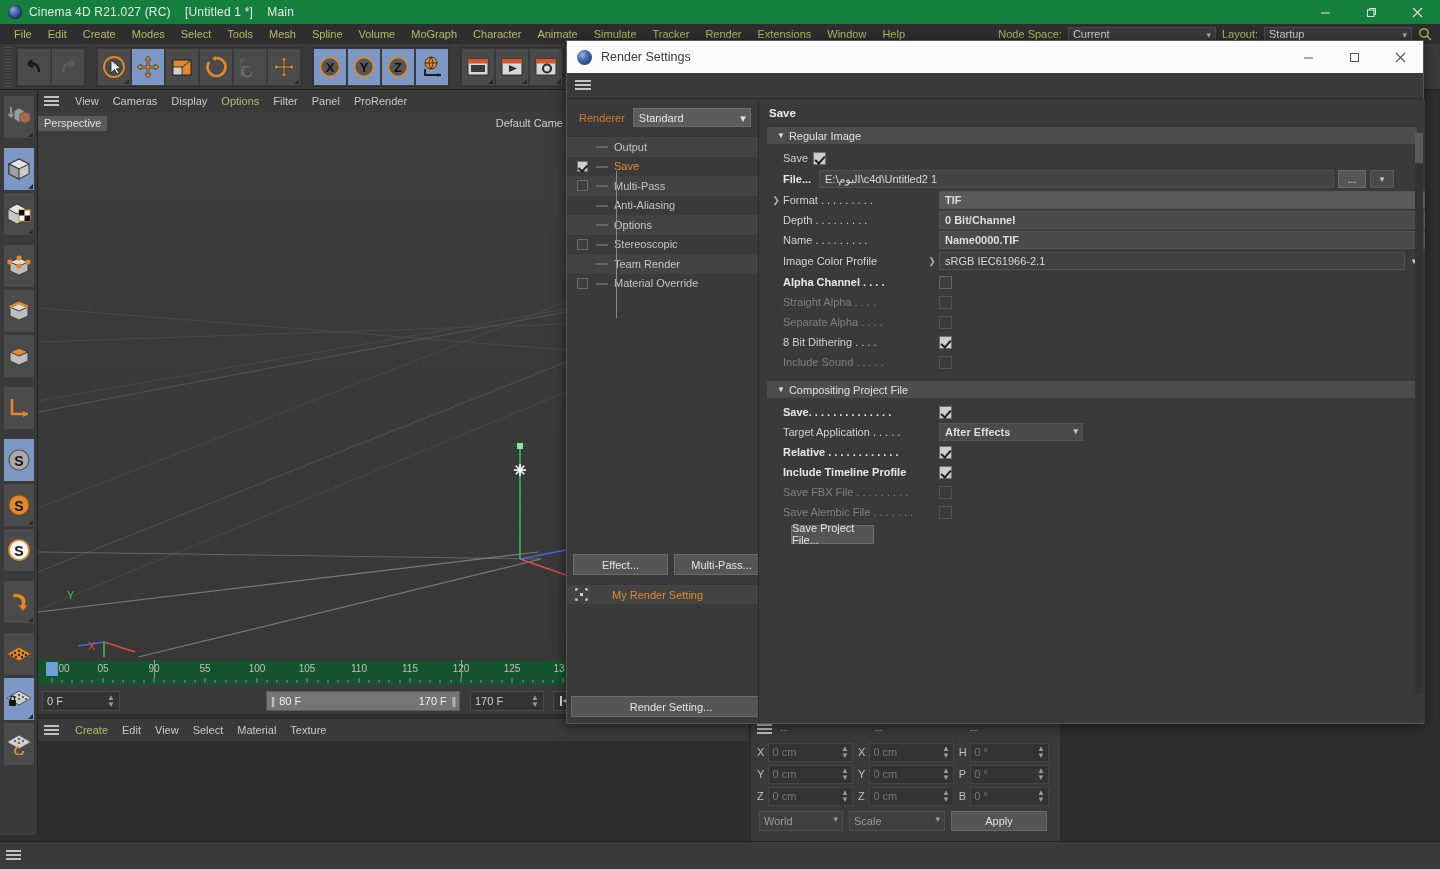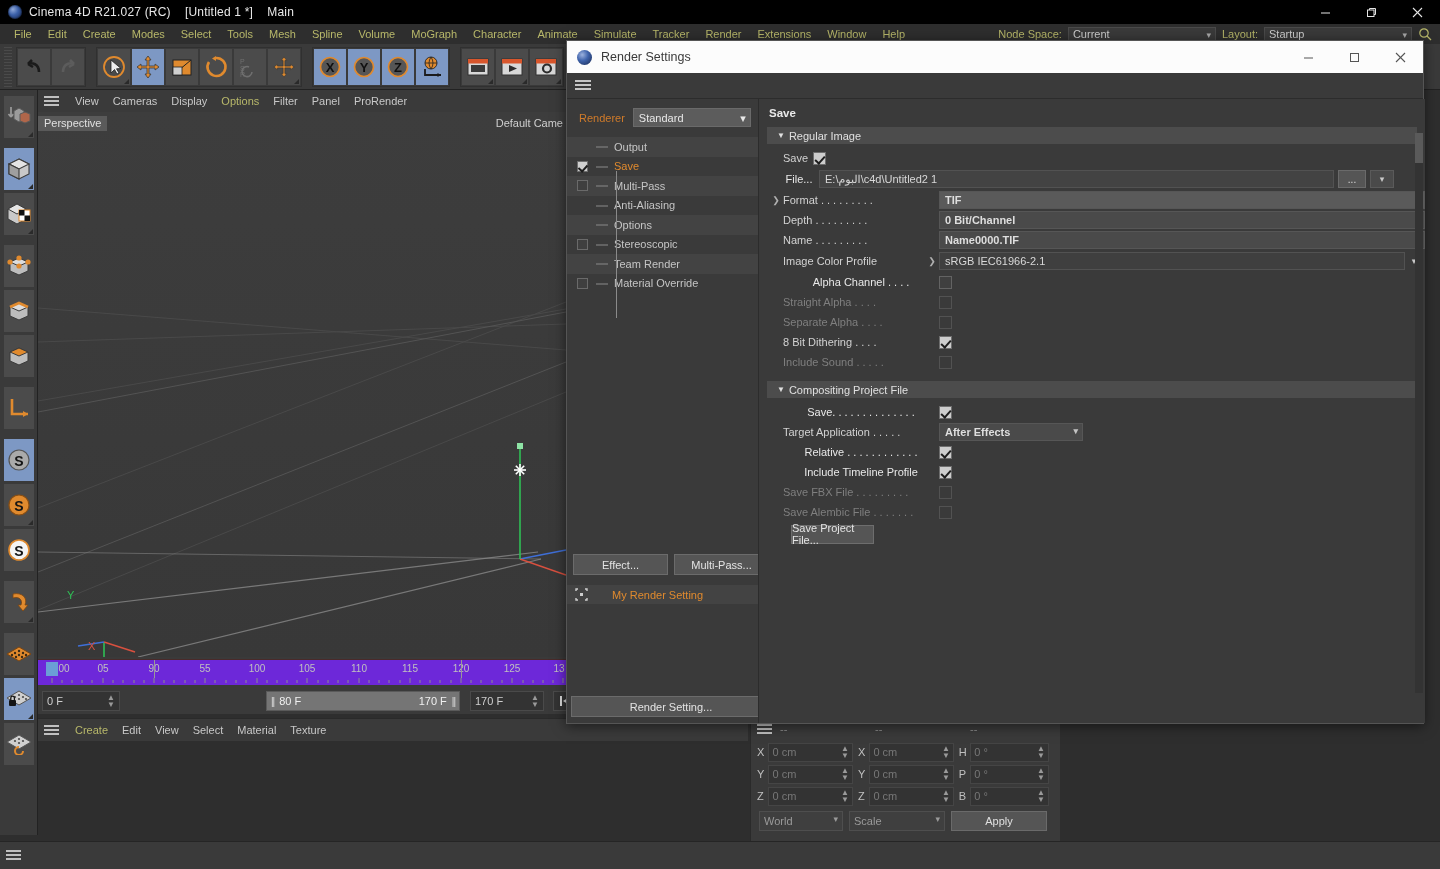--- a/index.html
+++ b/index.html
@@ -9,21 +9,21 @@
     font-family:"Liberation Sans", sans-serif;
     font-size:11px;
     color:#c8c8c8;
     -webkit-font-smoothing:antialiased;
   }
   .app { position:relative; width:1440px; height:869px; background:#2e2e2e; }
 
   
   .win-titlebar {
     position:absolute; left:0; top:0; width:1440px; height:24px;
-    background:#000000; display:flex; align-items:center;justify-content:center;
+    background:#15803d; display:flex; align-items:center;justify-content:center;
   }
   .win-logo {
     width:14px; height:14px; margin-left:8px; margin-right:7px;
     border-radius:50%;
     background:radial-gradient(circle at 35% 32%, #8fa8d8 0%, #3a5fa8 42%, #15244a 100%);
     box-shadow:inset 0 0 2px #000;
   }
   .win-title { color:#e8e8e8; font-size:12px; letter-spacing:.2px; }
   .win-title .sub { color:#e8e8e8; }
   .win-ctrls { margin-left:auto; display:flex; height:24px; }
@@ -100,21 +100,21 @@
   .vp-label-tl {
     position:absolute; left:0; top:4px; background:#5a5a5a; color:#e0e0e0;
     font-size:11px; padding:1px 6px 2px 6px;
   }
   .vp-label-tr {
     position:absolute; right:0; top:4px; color:#d0d0d0; font-size:11px; padding:1px 3px;
   }
 
   
   .timeline {
-    position:absolute; left:38px; top:659px; width:528px; height:26px; background:#6d28d9;
+    position:absolute; left:38px; top:659px; width:528px; height:26px; background:#14532d;
     border-top:1px solid #4a2a2a;
   }
   .tl-marks { position:relative; height:26px; }
   .tl-num { position:absolute; top:3px; font-size:10px; color:#c0c0c0; transform:translateX(-50%); }
   .tl-play { position:absolute; left:8px; top:2px; width:12px; height:14px; background:#6b9fd6; }
   .tl-vline { position:absolute; top:0; width:1px; height:18px; background:#999; }
 
   .framebar {
     position:absolute; left:38px; top:688px; width:528px; height:26px; background:#3a3a3a;
   }
@@ -245,21 +245,21 @@
   .group-head {
     height:17px; background:#4c4c4c; display:flex; align-items:center;
     font-size:11px; color:#e0e0e0; padding-left:10px; margin:2px 8px 4px 8px;
   }
   .group-head .arrow { font-size:8px; margin-right:4px; }
   .prow { height:20px; display:flex; align-items:center; padding-left:10px; }
   .prow .expander { width:14px; font-size:9px; color:#b0b0b0; text-align:center; flex:none; }
   .plabel {
     font-size:11px; color:#d2d2d2; width:156px; flex:none; white-space:nowrap; overflow:hidden;
   }
-  .plabel.bold { font-weight:normal; color:#e8e8e8;text-align:center; }
+  .plabel.bold { font-weight:bold; color:#e8e8e8; }
   .plabel.dim { color:#7f7f7f; }
   .pcheck {
     width:13px; height:13px; background:#cdcdcd; border:1px solid #6e6e6e; position:relative; flex:none;
   }
   .pcheck.off { background:#3f3f3f; border-color:#636363; }
   .pcheck.dimoff { background:#3a3a3a; border-color:#525252; }
   .pcheck.on::after {
     content:""; position:absolute; left:3px; top:1px; width:4px; height:8px;
     border:solid #1d1d1d; border-width:0 2px 2px 0; transform:rotate(42deg);
   }

